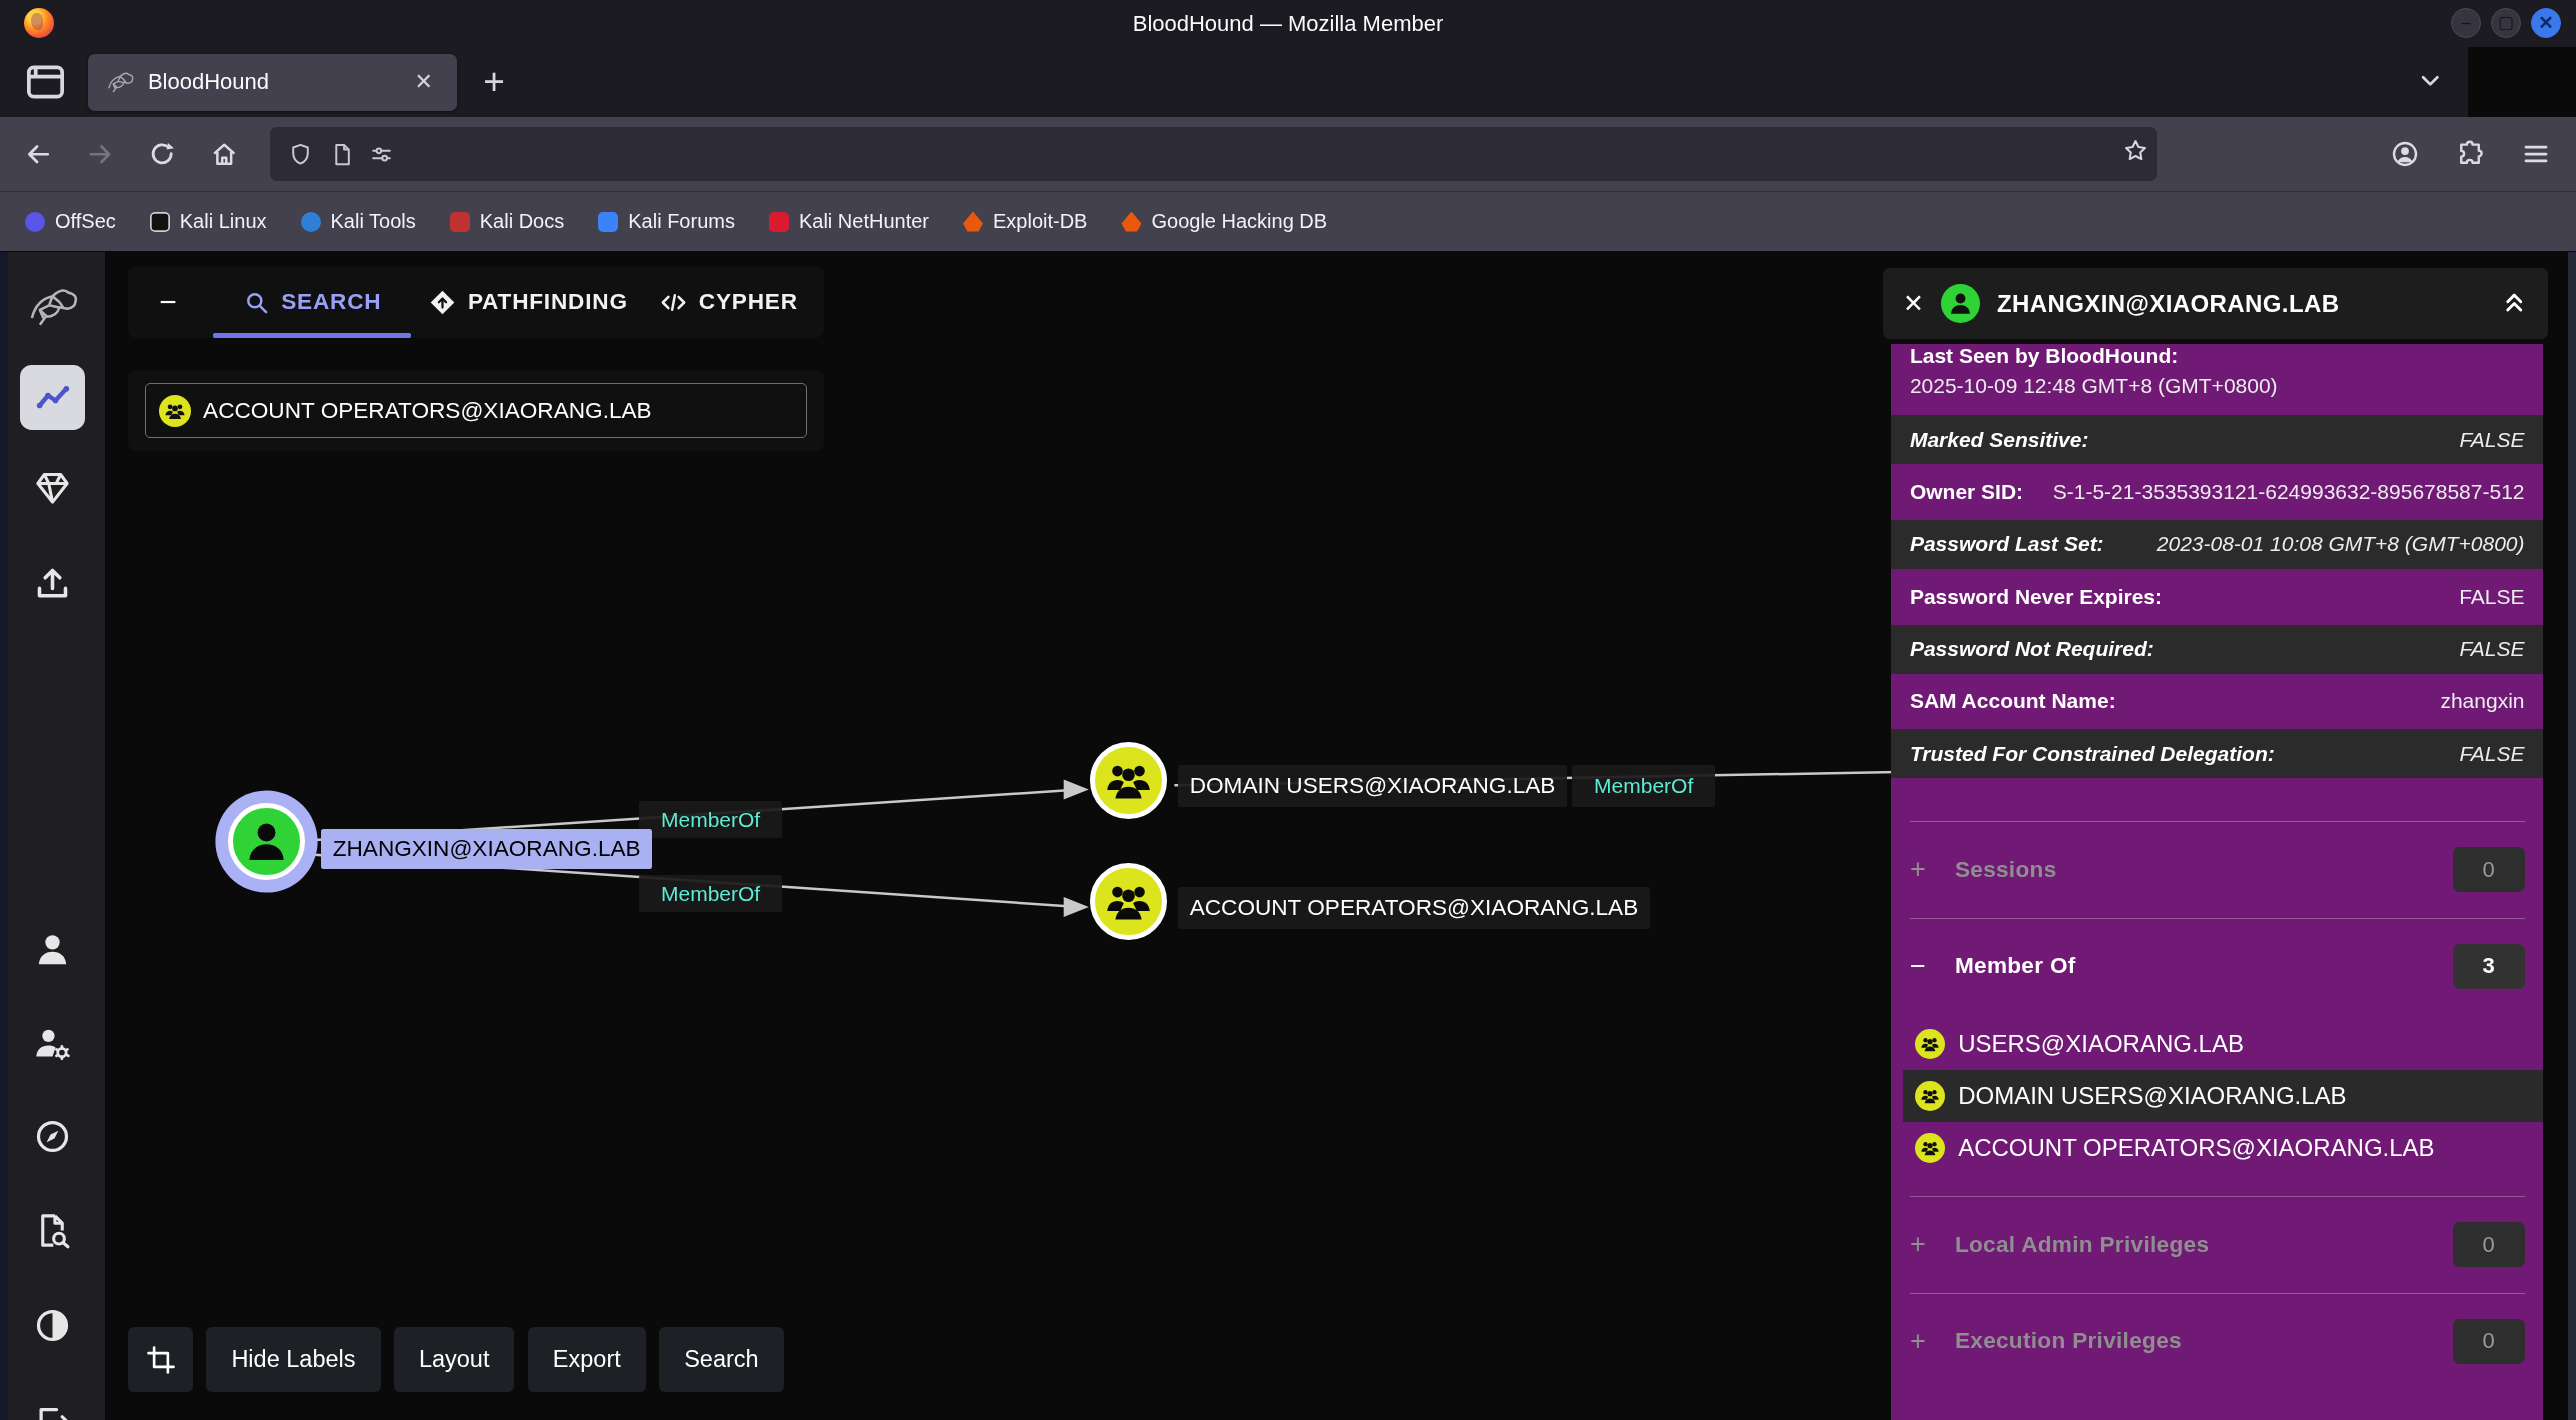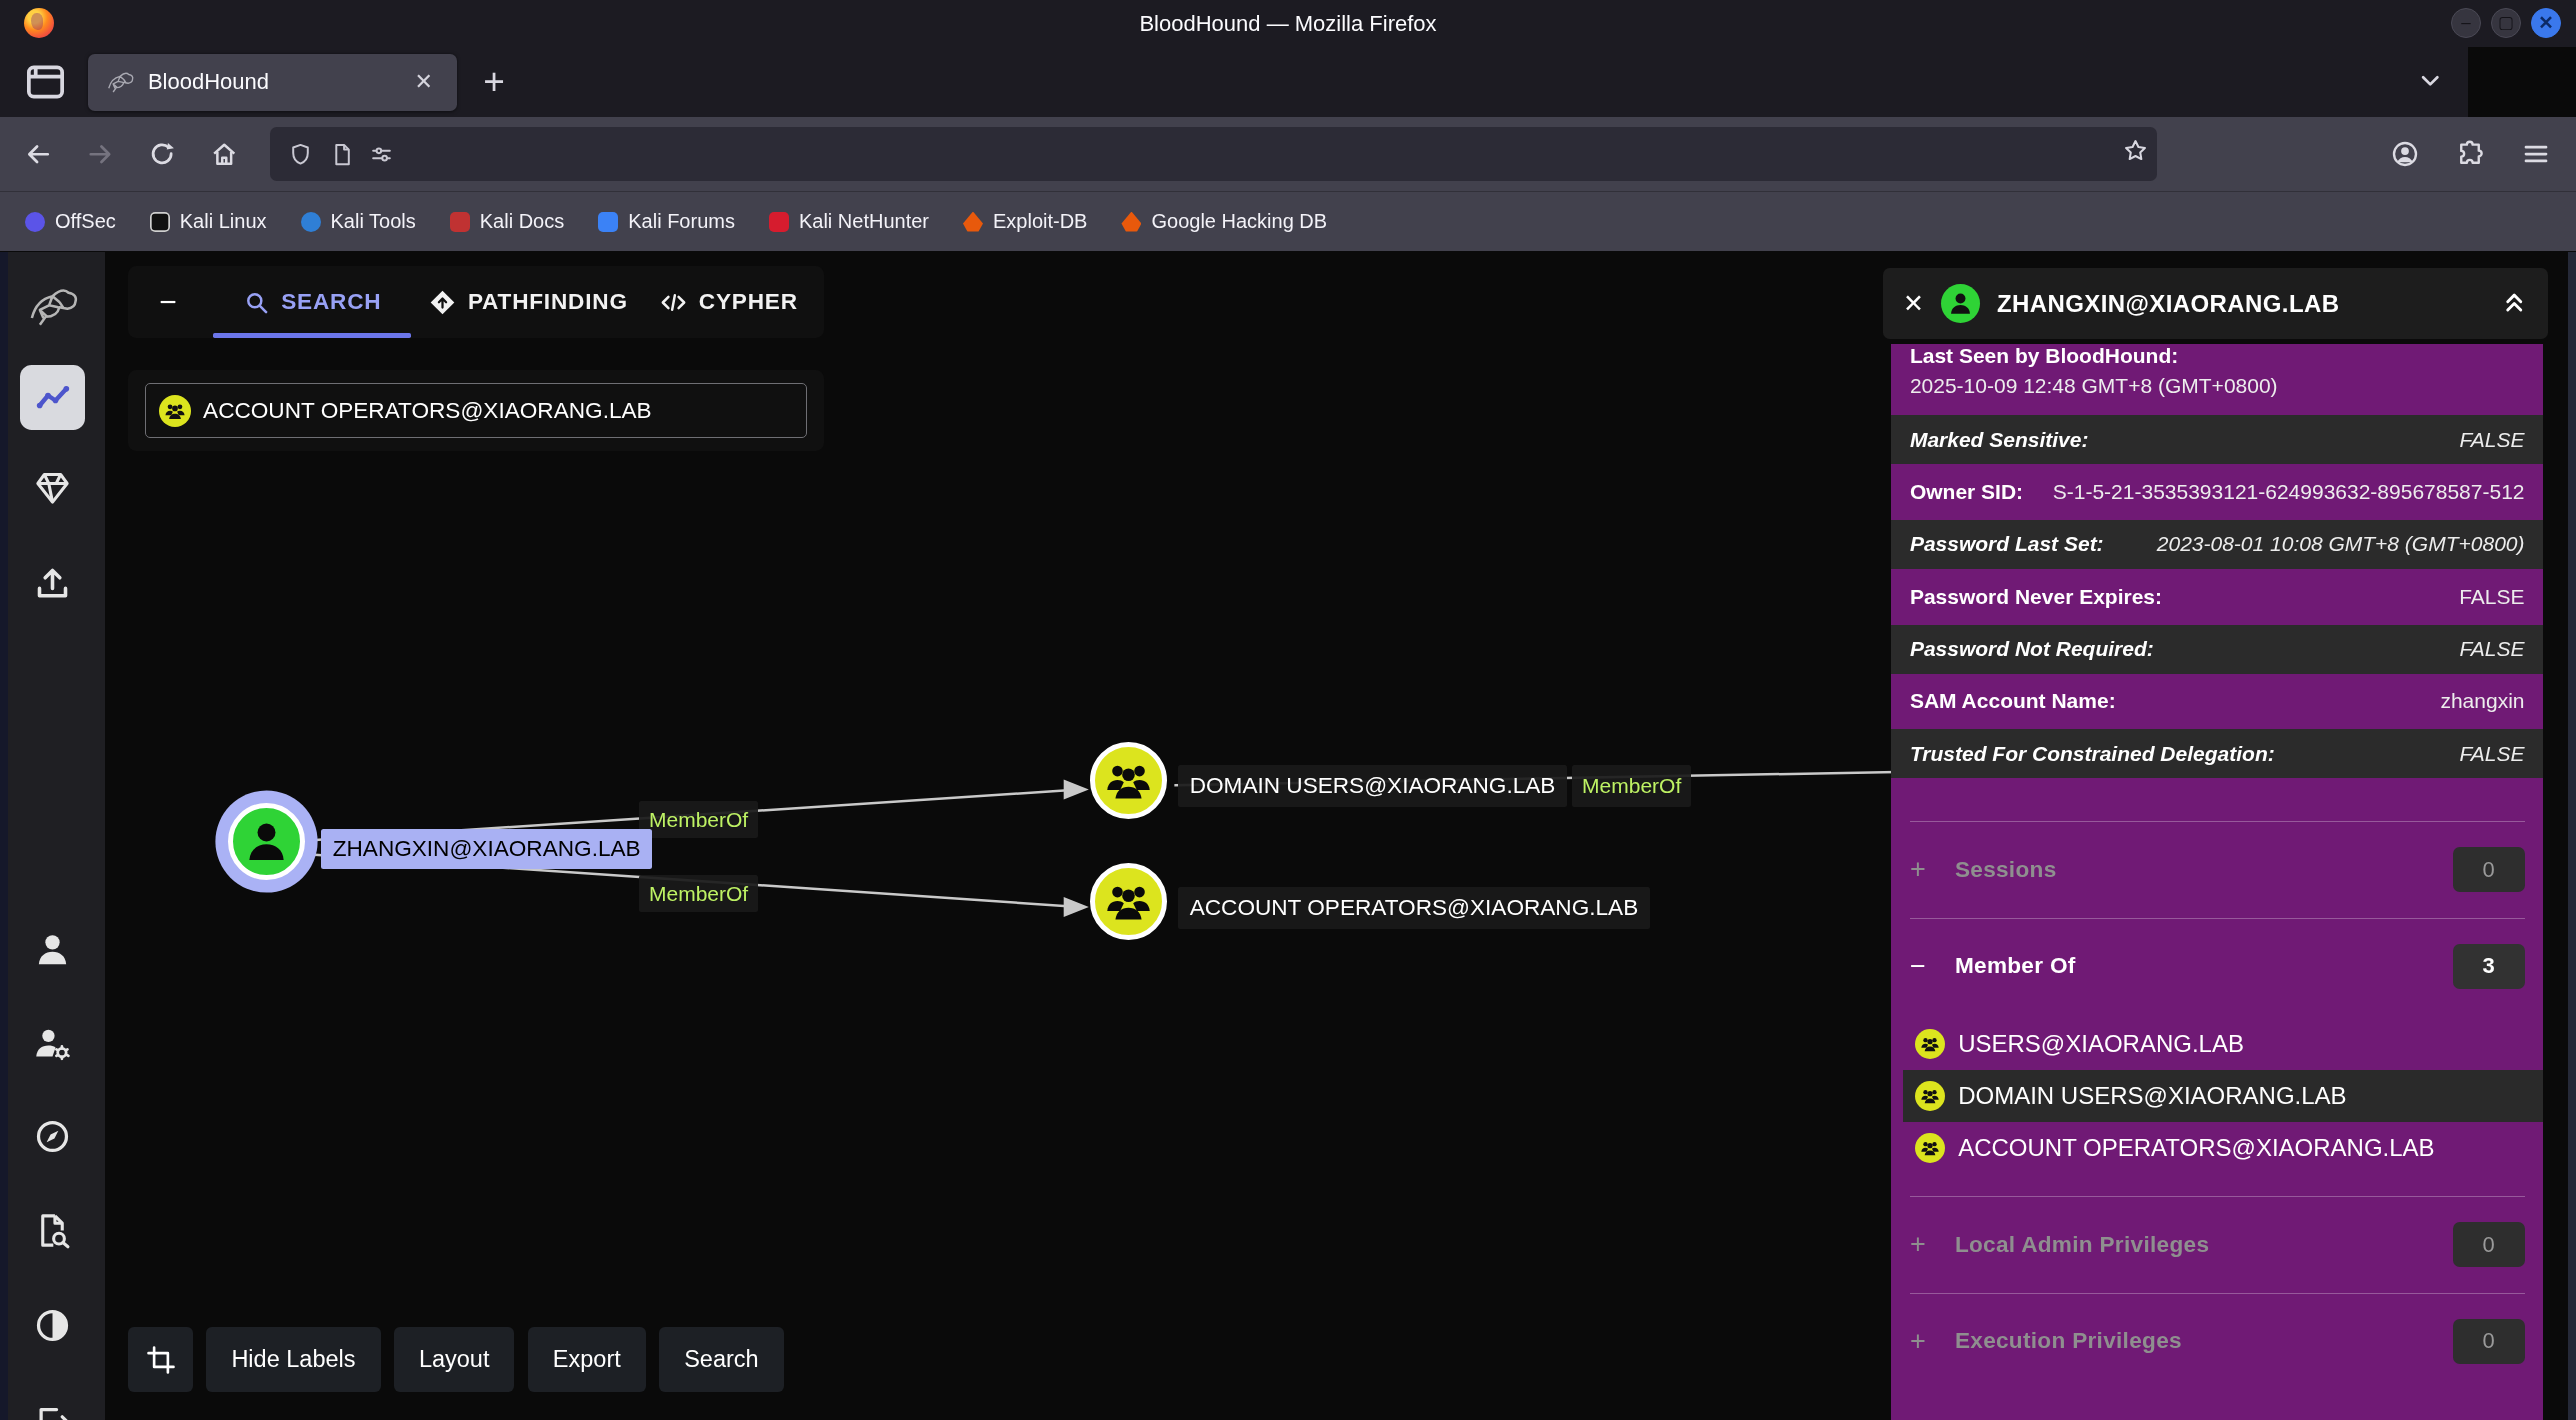--- a/index.html
+++ b/index.html
@@ -57,21 +57,21 @@
   .snav svg{width:39px;height:39px;}
   .snav.logo svg{width:55px;height:55px;color:#b5b5b5;}
   .snav.active{left:20px;width:65px;height:65px;background:#d9dadf;border-radius:11.7px;align-items:center;}
   .snav.active svg{width:40px;height:40px;color:#4d55cc;}
 
   
   .gfx{position:absolute;left:0;top:0;width:2576px;height:1169px;z-index:1;}
   .chip{position:absolute;z-index:3;border-radius:2.5px;display:flex;align-items:center;white-space:nowrap;}
   .chip.sel{background:#a9b1f3;color:#000;font-size:22.6px;height:40px;padding:0 11.7px;}
   .chip.dark{background:rgba(26,26,26,.93);color:#fff;font-size:22.6px;height:42px;padding:0 11.7px;}
-  .chip.edge-l{background:rgba(26,26,26,.93);color:#bef264;font-size:21px;height:37px;padding:0 10px;}
+  .chip.edge-l{background:rgba(26,26,26,.93);color:#5eead4;font-size:21px;height:37px;padding:0 22px;}
   .gnode{position:absolute;z-index:4;width:77px;height:77px;border-radius:50%;border:5.9px solid #fff;
     display:flex;align-items:center;justify-content:center;color:#0a0a0a;}
   .gnode svg{width:49px;height:49px;}
   .gnode.user{background:#2fd336;box-shadow:0 0 0 12.6px #aab2f5;}
   .gnode.group{background:#dce41e;}
   .du-row{position:absolute;z-index:3;display:flex;gap:5px;align-items:center;}
 
   
   .card{position:absolute;background:rgba(17,17,17,.96);border-radius:8.4px;z-index:10;}
   .tabs-card{left:128px;top:14.3px;width:696px;height:72px;display:flex;align-items:center;}
@@ -252,21 +252,21 @@
     <symbol id="i-star" viewBox="0 0 24 24" fill="none" stroke="currentColor" stroke-width="1.8" stroke-linejoin="round">
         <path d="M12 3.6l2.6 5.3 5.8.8-4.2 4.1 1 5.8L12 16.9l-5.2 2.7 1-5.8-4.2-4.1 5.8-.8z"></path>
       </symbol>
   </defs>
 </svg>
 
 <div class="stage">
 
   <div class="titlebar">
     <div class="fx-logo"></div>
-    <div class="win-title">BloodHound — Mozilla Firefox</div>
+    <div class="win-title">BloodHound — Mozilla Member</div>
     <div class="win-controls">
       <div class="win-btn">–</div>
       <div class="win-btn">▢</div>
       <div class="win-btn close">✕</div>
     </div>
   </div>
 
   <div class="tabbar">
     <div class="fxview">
         <svg viewBox="0 0 56 150" width="47" height="126">

